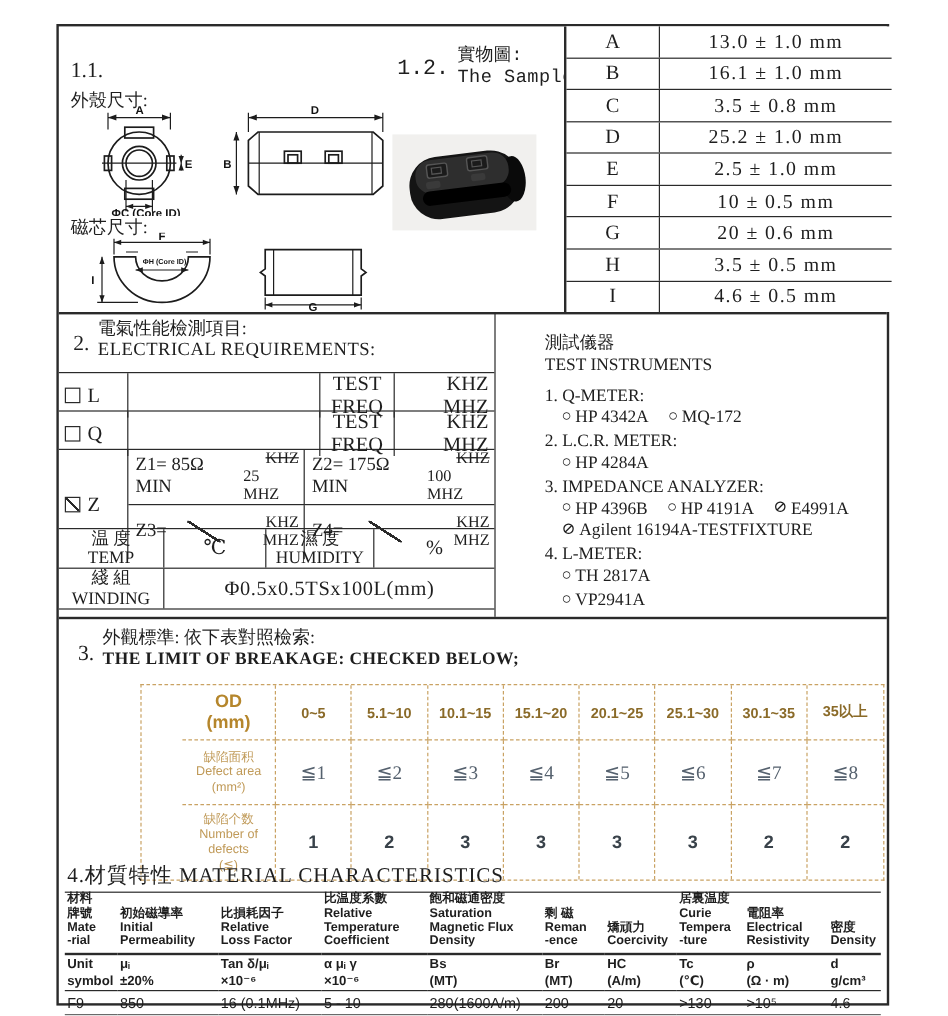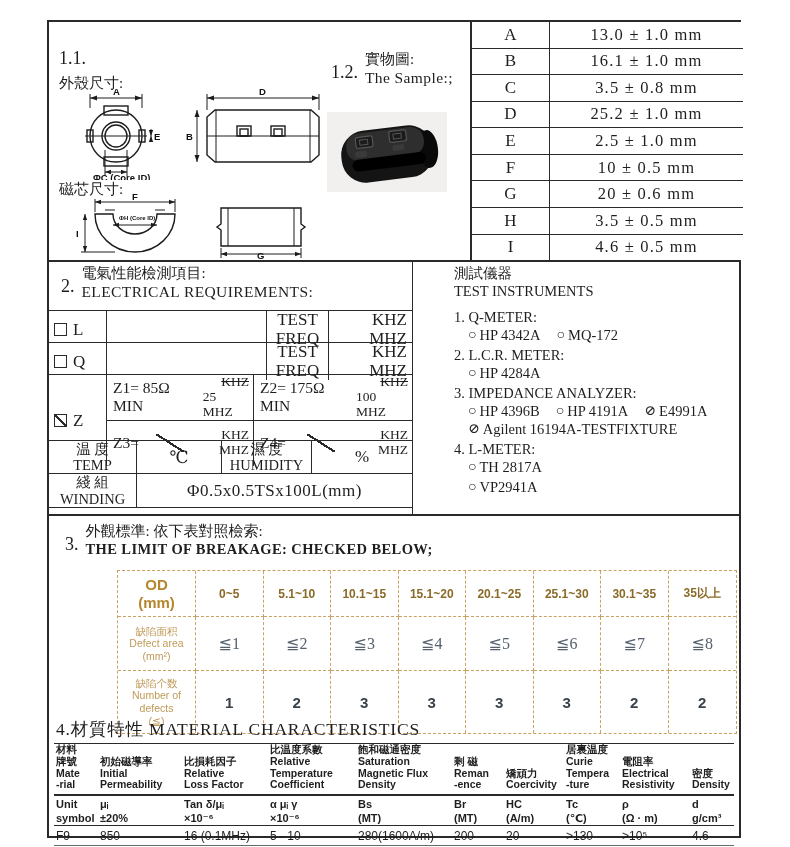--- a/index.html
+++ b/index.html
@@ -16,21 +16,21 @@
   .page{position:relative;width:790px;height:847px;background:#fff;overflow:hidden;}
   .outer{position:absolute;left:47px;top:20px;width:694px;height:818px;border:2px solid var(--line);}
   .pre{white-space:pre-line;}
   .hline{position:absolute;left:0;right:0;border-top:2px solid var(--line);}
   .h1{top:238px}.h2{top:492px}
   .vdiv{position:absolute;left:363px;top:238px;height:254px;border-left:1.8px solid var(--line);}
 
   
   .sec-title{position:absolute;display:flex;gap:7px;align-items:flex-start;}
   .t11{left:10px;top:14px;}
-  .t12{left:282px;top:28px;}
+  .t12{left:282px;top:14px;font-family:Liberation Mono, monospace;}
   .sec-num{font-size:18px;margin-top:12px;}
   .t-zh{font-size:15px;}
   .t-en{font-size:15.5px;letter-spacing:.4px;}
   .sub-label{position:absolute;font-size:15px;}
   .shell-label{left:10px;top:52px;}
   .core-label{left:10px;top:158px;}
 
   
   .shell-svg{position:absolute;left:10px;top:64px;}
   .core-svg{position:absolute;left:22px;top:172px;}
@@ -72,32 +72,32 @@
   .zc:nth-child(n+3){border-bottom:none;}
   .ztext{font-size:15.5px;}
   .zunits{margin-left:auto;display:flex;flex-direction:column;align-items:flex-end;font-size:13.5px;line-height:1.1;}
   .struck{text-decoration:line-through;}
   .slash{width:28px;height:18px;margin:0 auto;background:linear-gradient(to top right,transparent 46.5%,#2a2a2a 46.5%,#2a2a2a 53.5%,transparent 53.5%);}
   .two-line{line-height:1.12;font-size:14.5px;text-align:center;}
   .unit-big{font-size:17px;}
   .wind-val{font-size:17px;letter-spacing:.5px;}
 
   
-  .inst{position:absolute;left:373px;top:238px;width:321px;padding:4px 0 0 32px;font-size:14.5px;line-height:18px;}
+  .inst{position:absolute;left:373px;top:238px;width:321px;padding:17px 0 0 32px;font-size:14.5px;line-height:18px;}
   .inst-title{margin-bottom:8px;}
   .ig{margin-bottom:2px;}
   .ig-name{font-weight:normal;font-family:"Liberation Serif","DejaVu Serif",serif;}
   .ig-opts{display:flex;flex-wrap:wrap;column-gap:16px;padding-left:14px;}
   .opt{display:inline-flex;align-items:center;gap:3px;white-space:nowrap;}
   .mark{font-size:14px;}
 
   
   .t3{left:16px;top:500px;}
   .t3 .t-en{font-weight:bold;font-size:14.5px;}
-  .od-table{position:absolute;left:68px;top:548px;width:620px;display:grid;grid-template-columns:78px repeat(8,1fr);border:1.6px dashed var(--od-border);font-family:"Liberation Sans","DejaVu Sans",sans-serif;}
+  .od-table{position:absolute;left:68px;top:548px;width:620px;display:grid;grid-template-columns:78px repeat(8,1fr);border:1.6px dashed var(--od-border);font-family:"Liberation Sans","DejaVu Sans",sans-serif;padding-left:34px;}
   .od-cell{border-right:1.6px dashed var(--od-border);border-bottom:1.6px dashed var(--od-border);display:flex;align-items:center;justify-content:center;text-align:center;}
   .od-cell:nth-child(9n){border-right:none;}
   .od-row-last .od-cell{border-bottom:none;}
   .od-r1{height:46px;}.od-r2{height:54px;}.od-r3{height:62px;text-align:center;}
   .od-corner{color:var(--od-header-text);font-weight:bold;font-size:15px;line-height:1.15;}
   .od-range{color:var(--od-range-text);font-weight:bold;font-size:12px;}
   .od-label{color:var(--od-label-text);font-size:10.5px;line-height:1.2;}
   .od-area{color:var(--od-value-text);font-size:16px;font-family:"Liberation Serif","DejaVu Serif",serif;}
   .od-count{color:var(--od-count-text);font-weight:bold;font-size:15px;}
 

